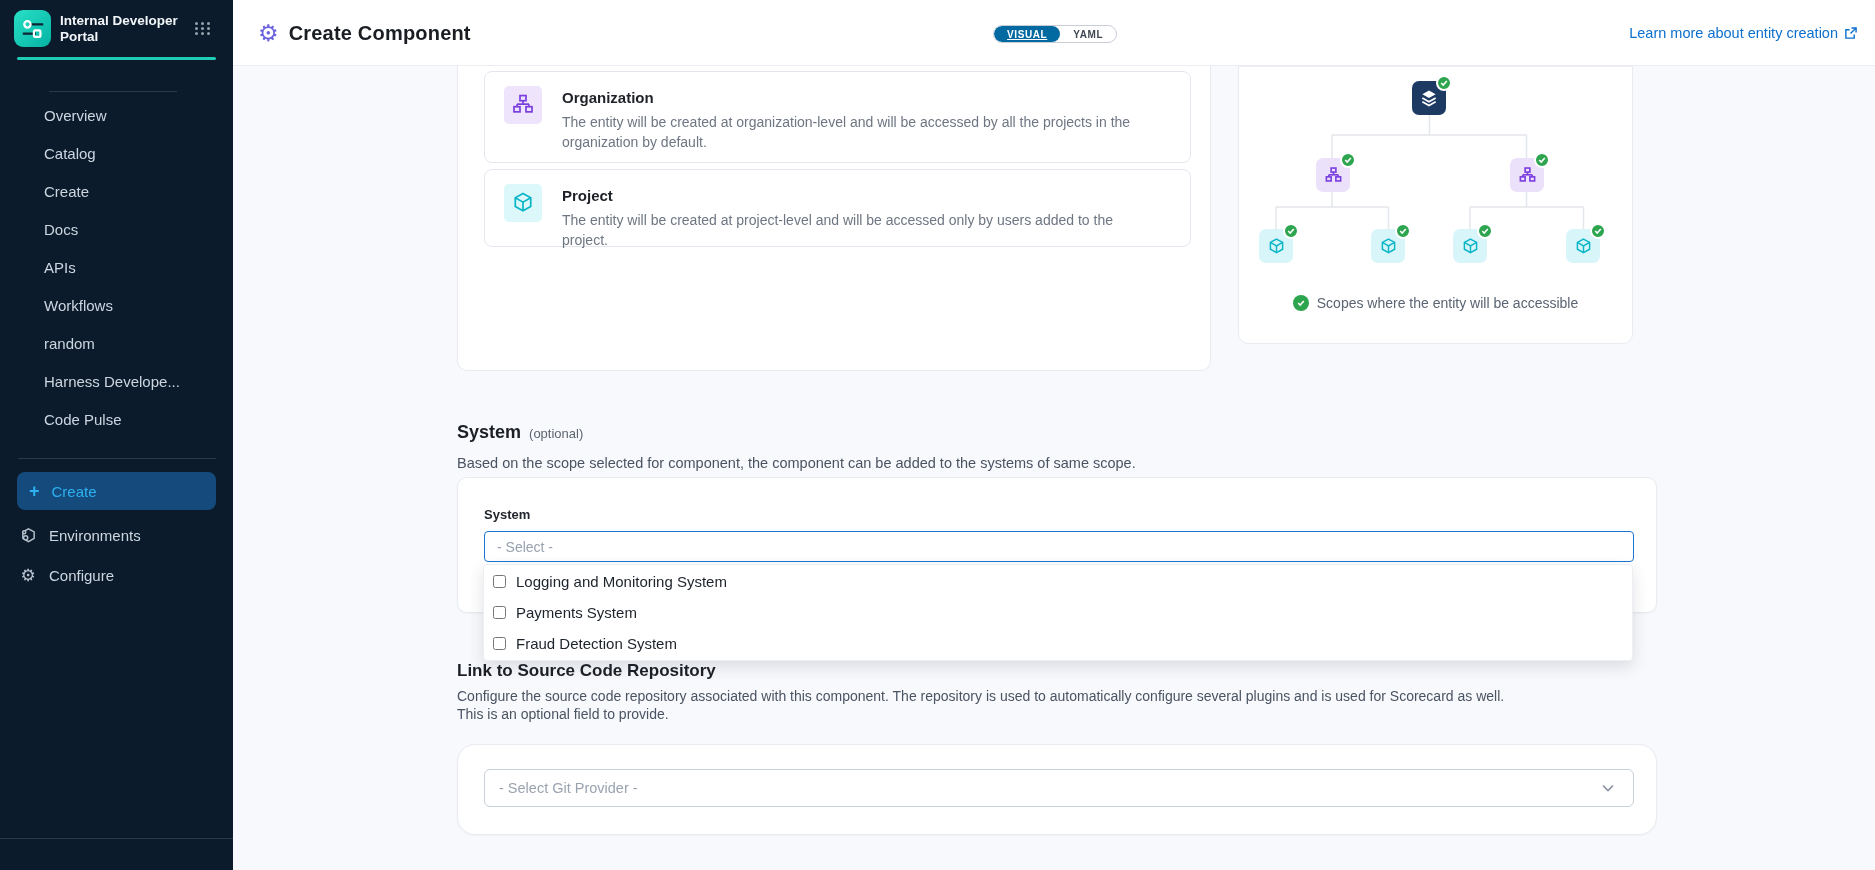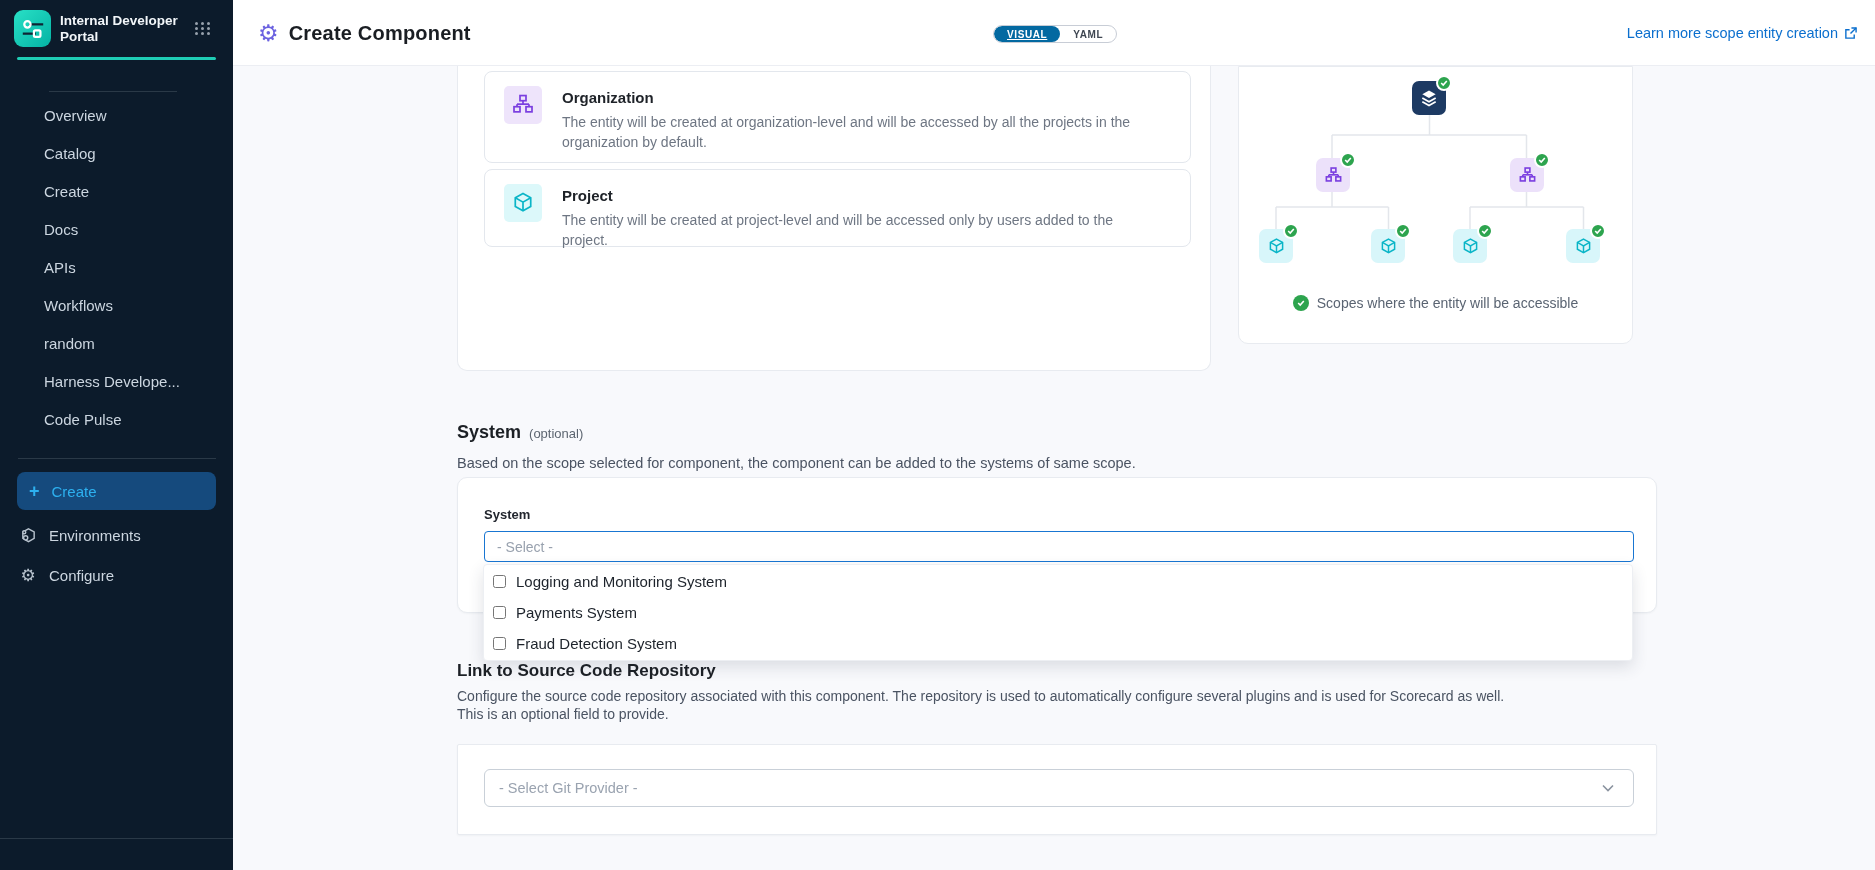--- a/index.html
+++ b/index.html
@@ -129,21 +129,21 @@
   .dd-row { height:31px; display:flex; align-items:center; gap:10px; padding-left:9px; cursor:pointer; }
   .dd-row input[type=checkbox] { width:13px; height:13px; accent-color:#fff; cursor:pointer; }
   .dd-row .dd-lbl { font-size:15px; color:#1d232b; }
 
   .repo-head { position:absolute; left:224px; top:595px; font-size:17px; font-weight:bold; color:#1c2025; }
   .repo-desc1 { position:absolute; left:224px; top:622px; font-size:14px; color:#4a5362; }
   .repo-desc2 { position:absolute; left:224px; top:640px; font-size:14px; color:#4a5362; }
 
   .git-card {
     position:absolute; left:224px; top:678px; width:1200px; height:91px; background:#fff;
-    border:1px solid #e8ebf0; border-radius:2px; box-shadow:0 1px 2px rgba(30,40,60,.04);
+    border:1px solid #e8ebf0; border-radius:18px; box-shadow:0 1px 2px rgba(30,40,60,.04);
   }
   .git-select {
     position:absolute; left:26px; top:24px; width:1150px; height:38px;
     border:1px solid #c9d0d8; border-radius:6px; background:#fff;
     font-family:"Liberation Sans",sans-serif; font-size:14.5px; color:#353c46; padding:0 14px; outline:none;
   }
   .git-select::placeholder { color:#9aa3b0; }
   .git-chevron { position:absolute; right:42px; top:39px; pointer-events:none; }
 
   svg { display:block; }
@@ -220,21 +220,21 @@
   <div class="main-header">
     <div class="hdr-title">
       <span class="hdr-gear">⚙</span>
       <span class="hdr-text">Create Component</span>
     </div>
     <div class="mode-toggle">
       <span class="mode-seg active">VISUAL</span>
       <span class="mode-seg">YAML</span>
     </div>
     <div class="learn-link">
-      <span>Learn more scope entity creation</span>
+      <span>Learn more about entity creation</span>
       <svg width="13" height="13" viewBox="0 0 14 14">
         <path d="M11 8 v4 H2 V3 h4" fill="none" stroke="#0b6fce" stroke-width="1.5"></path>
         <path d="M8 1 h5 v5" fill="none" stroke="#0b6fce" stroke-width="1.5"></path>
         <line x1="13" y1="1" x2="7" y2="7" stroke="#0b6fce" stroke-width="1.5"></line>
       </svg>
     </div>
   </div>
 
   <div class="content">
 

